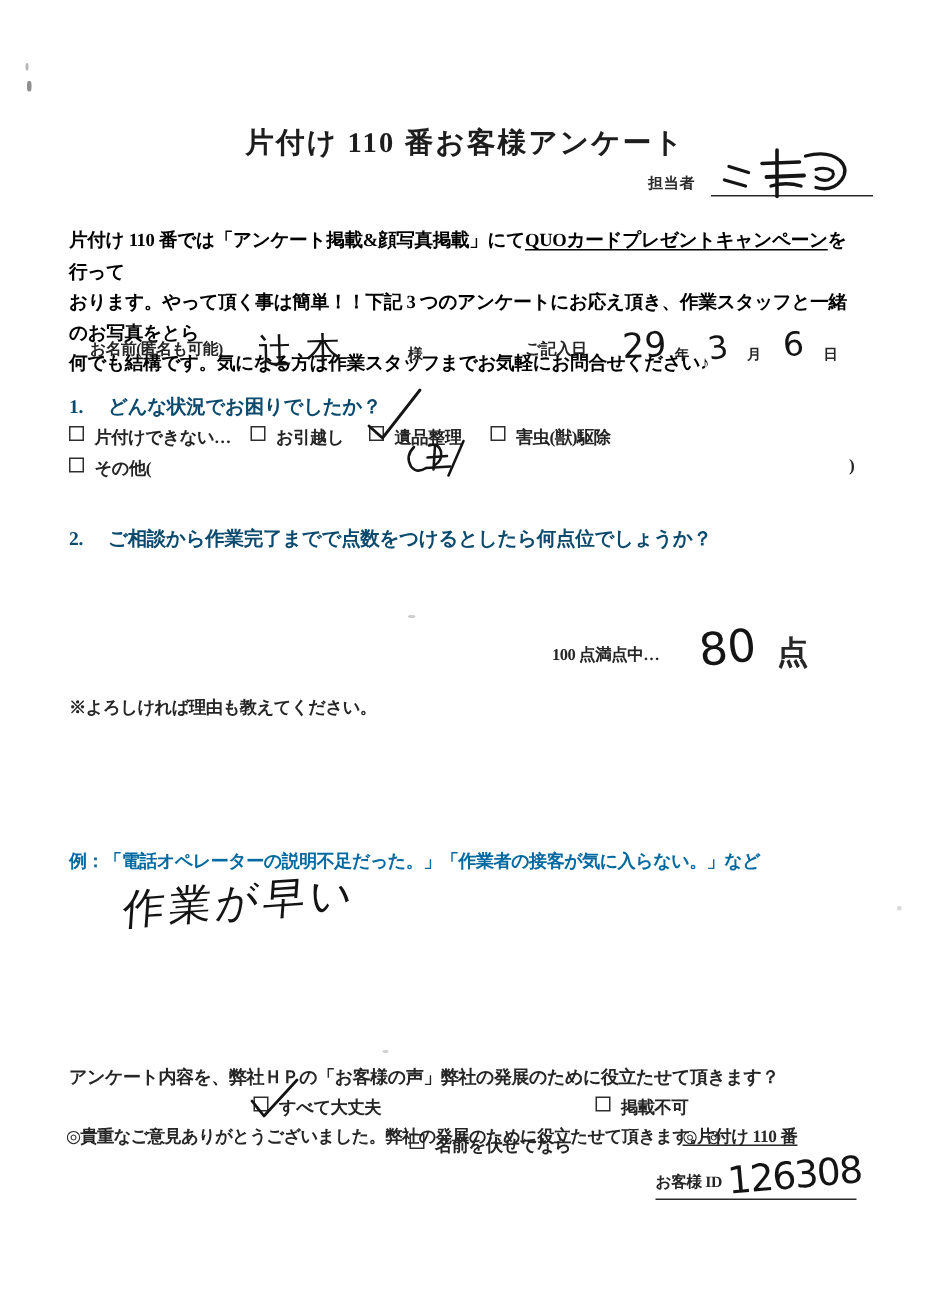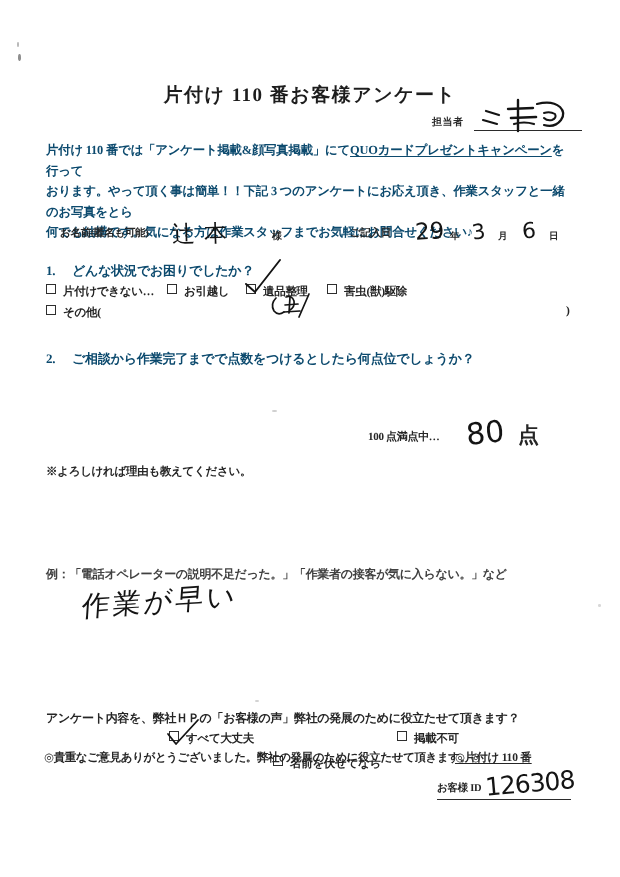--- a/index.html
+++ b/index.html
@@ -68,27 +68,27 @@
     left: 42px;
     top: 18px;
     width: 108px;
     border-bottom: 1.1px solid #2b2b2b;
   }
 
   
   .intro {
     position: absolute;
     left: 46px;
-    top: 140px;
+    top: 150px;
     width: 530px;
     font-size: 12.4px;
     font-weight: 700;
     line-height: 20.5px;
     letter-spacing: -0.2px;
-    color: #0c4a6e;
+    color: #000000;
   }
   .intro .u {
     text-decoration: underline;
     text-underline-offset: 2px;
   }
 
   
   .row-name {
     position: absolute;
     left: 0;
@@ -151,21 +151,21 @@
   }
   .q-num {
     display: inline-block;
     width: 26px;
   }
   .q-sub {
     position: absolute;
     font-size: 12px;
     font-weight: 700;
     letter-spacing: -0.3px;
-    color: #404040;
+    color: #0369a1;
   }
 
   
   .cb {
     display: inline-block;
     width: 8px;
     height: 8px;
     border: 1.1px solid #2e2e2e;
     vertical-align: 1px;
     margin-right: 7px;

